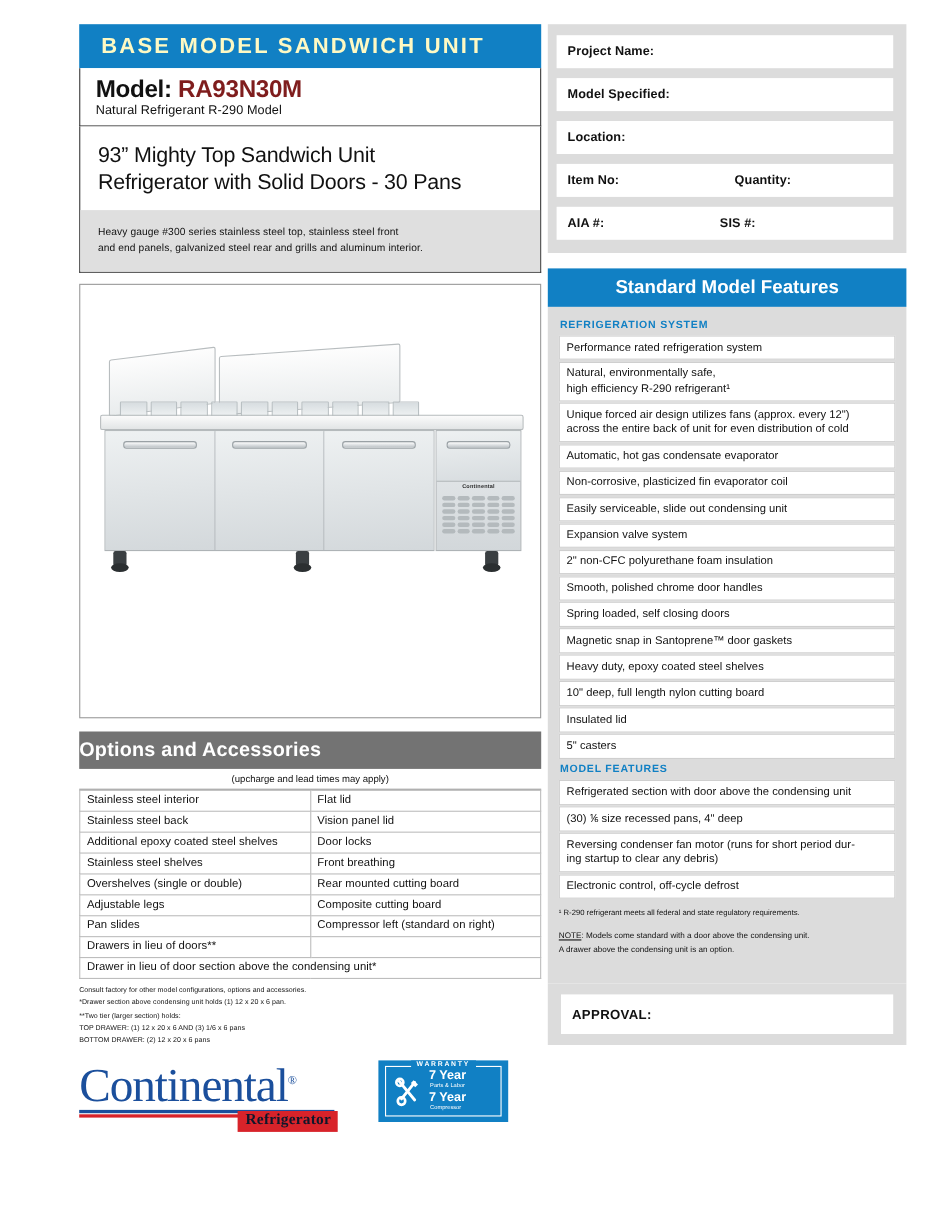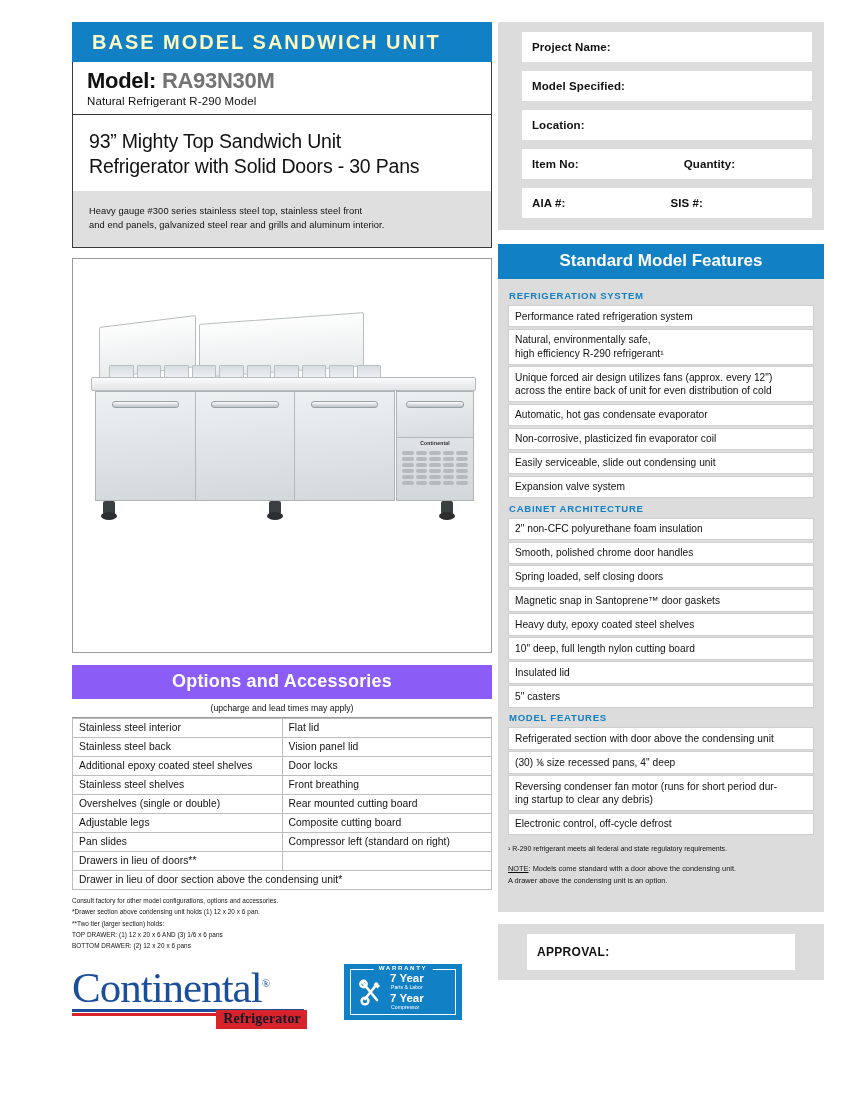--- a/index.html
+++ b/index.html
@@ -27,21 +27,21 @@
     line-height: 1.1;
   }
 
   .model-box {
     border: 1.5px solid #3a3a3a;
     border-top: none;
     padding: 8px 14px 7px 14px;
     background:#fff;
   }
   .model-line { font-size: 22px; font-weight: bold; line-height: 1.0; letter-spacing:-0.3px;}
-  .model-line .mnum { color: #737373; }
+  .model-line .mnum { color: #7f1d1d; }
   .model-sub { font-size: 11.5px; margin-top: 3px; letter-spacing:0.1px; }
 
   .desc-box {
     border: 1.5px solid #3a3a3a;
     border-top: none;
     background: #fff;
   }
   .desc-title {
     font-size: 19.5px; line-height: 1.28; padding: 14px 16px 12px 16px;
     letter-spacing: -0.2px;
@@ -111,21 +111,21 @@
   .vents { display:grid; grid-template-columns:repeat(5,1fr); grid-auto-rows:4px; gap:2px; }
   .vents i { display:block; background:#b4babd; border-radius:2px; }
   .caster { position:absolute; width:12px; height:16px; top:180px;
             background:#3a3f42; border-radius:2px 2px 5px 5px; }
   .caster::after{ content:""; position:absolute; left:-2px; bottom:-3px;
             width:16px; height:8px; background:#2b2f31; border-radius:50%; }
 
   
   .opt-head {
     margin-top: 12px;
-    background:#8b5cf6; color:#fff; text-align:center;
+    background:#737373; color:#fff; text-align:left;
     font-size:18px; font-weight:bold; padding:6px 0 7px 0; letter-spacing:0.2px;
   }
   .opt-sub { text-align:center; font-size:8.7px; padding:4px 0 4px 0;
              border-bottom:1px solid #9a9a9a; }
   table.opt { width:100%; border-collapse:collapse; font-size:10.3px; }
   table.opt td { border:1px solid #bdbdbd; padding:3.5px 6px; width:50%;
                  letter-spacing:0.05px; }
   table.opt td.full { width:100%; }
   .fineprint { font-size:6.4px; line-height:1.78; margin-top:5px; letter-spacing:0.05px; }
 
@@ -149,39 +149,39 @@
   .warr-title { position:absolute; top:-6px; left:50%; transform:translateX(-50%);
                 background:#1180c4; padding:0 5px; font-size:6.2px;
                 font-weight:bold; letter-spacing:1.6px; }
   .warr-body { display:flex; align-items:center; height:100%; padding:3px 4px 0 5px; gap:4px; }
   .warr-txt { line-height:1.0; }
   .warr-y { font-size:11.5px; font-weight:bold; }
   .warr-s { font-size:5.2px; margin:0 0 3px 1px; }
 
   
   .right-col { position:absolute; left:498px; top:22px; width:326px; }
-  .gray-panel { background:#dcdcdc; padding:10px 12px 12px 24px; }
+  .gray-panel { background:#dcdcdc; padding:10px 12px 12px 8px; }
   .field { background:#fff; padding:9px 10px; font-size:11.5px; font-weight:bold;
            margin-bottom:9px; letter-spacing:0.1px; display:flex; }
   .field:last-child { margin-bottom:0; }
   .field .f2 { margin-left:105px; }
 
   .feat-head { background:#1180c4; color:#fff; text-align:center;
                font-size:17px; font-weight:bold; padding:7px 0 8px 0; margin-top:14px; }
   .feat-panel { background:#dcdcdc; padding:8px 10px 26px 10px; }
   .sect-label { color:#1180c4; font-size:9.6px; font-weight:bold;
                 letter-spacing:0.7px; padding:3px 1px 4px 1px; }
   .frow { background:#fff; border:1px solid #cfcfcf; font-size:10.2px;
           padding:3.5px 6px; margin-bottom:1.5px; line-height:1.32;
           letter-spacing:0.03px; }
   .foot1 { font-size:7px; margin-top:9px; line-height:1.5; }
   .foot2 { font-size:7.4px; margin-top:9px; line-height:1.55; }
   .foot2 u { text-decoration:underline; }
 
-  .approval-panel { background:#dcdcdc; padding:10px 29px; margin-top:12px; }
+  .approval-panel { background:#dcdcdc; padding:10px 12px; }
   .approval { background:#fff; padding:11px 10px; font-size:12px; font-weight:bold;
               letter-spacing:0.3px; }
 </style>
 </head>
 <body>
 
 <div class="page">
 
   <div class="left-col">
 
@@ -405,21 +405,20 @@
           </div>
           <div class="frow">
             <div>Non-corrosive, plasticized fin evaporator coil</div>
           </div>
           <div class="frow">
             <div>Easily serviceable, slide out condensing unit</div>
           </div>
           <div class="frow">
             <div>Expansion valve system</div>
           </div>
-          <div class="sect-label">CABINET ARCHITECTURE</div>
           <div class="frow">
             <div>2" non-CFC polyurethane foam insulation</div>
           </div>
           <div class="frow">
             <div>Smooth, polished chrome door handles</div>
           </div>
           <div class="frow">
             <div>Spring loaded, self closing doors</div>
           </div>
           <div class="frow">

